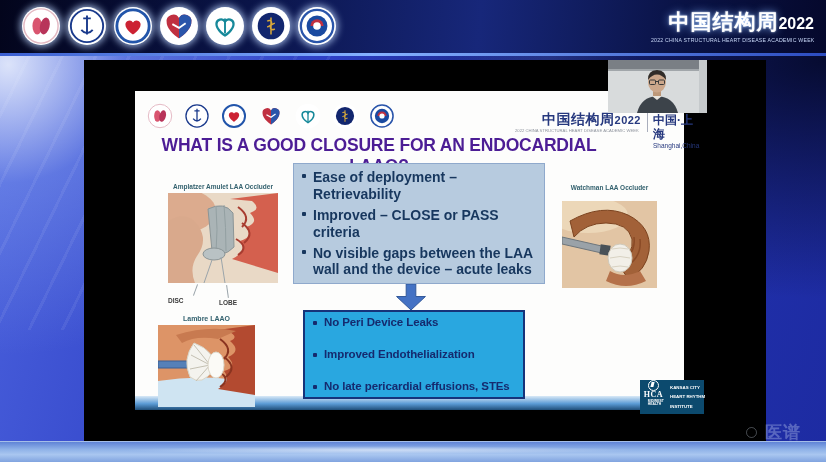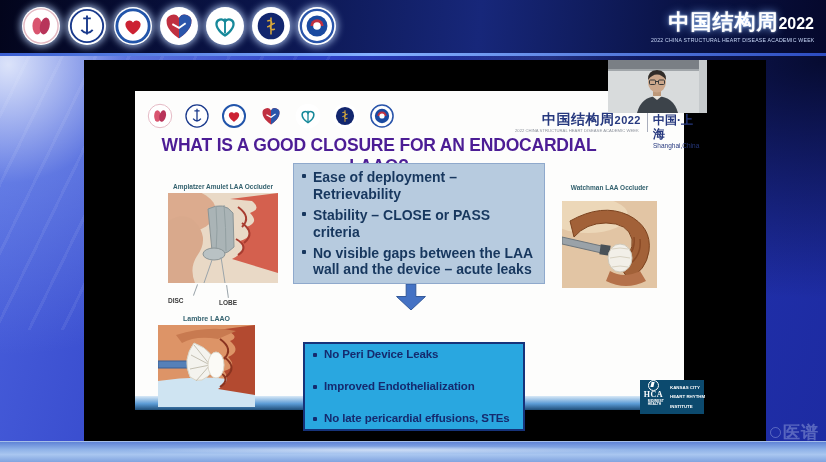--- a/index.html
+++ b/index.html
@@ -55,21 +55,21 @@
   .slide-brand-loc .en{font-size:6.5px;}
   .slide-title{position:absolute;left:0;top:44px;width:488px;text-align:center;
     color:#4c1d95;font-size:17.5px;font-weight:bold;letter-spacing:-.2px;}
   
   .box1{position:absolute;left:158px;top:72px;width:252px;height:121px;box-sizing:border-box;
     background:#b7cbdf;border:1px solid #8fa9cc;padding:5px 8px 5px 6px;
     display:flex;flex-direction:column;justify-content:space-between;}
   .box1 .li{display:flex;color:#17375e;font-size:14px;font-weight:bold;line-height:1.18;}
   .box2{position:absolute;left:168px;top:219px;width:222px;height:89px;box-sizing:border-box;
     background:#29a7e0;border:2px solid #16337a;padding:4px 6px;
-    display:flex;flex-direction:column;justify-content:space-between;margin-top:32px;}
+    display:flex;flex-direction:column;justify-content:space-between;}
   .box2 .li{display:flex;color:#152a6e;font-size:11.5px;font-weight:bold;line-height:1.15;letter-spacing:-.1px;}
   .dot{flex:0 0 4px;width:4px;height:4px;background:#17375e;border-radius:1px;margin:5px 7px 0 2px;}
   .box2 .dot{background:#152a6e;}
   .arrow{position:absolute;left:260px;top:193px;width:32px;height:26px;}
   
   .fig-label{position:absolute;text-align:center;color:#33616e;font-weight:bold;font-size:6.5px;}
   .fig{position:absolute;}
   .fig svg{display:block;}
   .sub-label{position:absolute;font-size:6.5px;font-weight:bold;color:#3a3a3a;}
   .lead{position:absolute;width:1px;background:#9aa4aa;}
@@ -83,21 +83,21 @@
   .hca-ring::after{content:"";position:absolute;left:2px;top:1px;width:3px;height:5px;background:#fff;transform:skewX(-14deg);}
   .hca-abbr{font-family:"Liberation Serif",serif;font-size:8px;font-weight:bold;letter-spacing:.5px;line-height:1;}
   .hca-org{font-size:8px;transform:scale(.42);transform-origin:center top;line-height:1.05;font-weight:bold;white-space:nowrap;}
   .hca-div{width:1px;height:22px;background:#fff;}
   .hca-right{padding-left:3px;}
   .hca-right div{font-size:8px;transform:scale(.55);transform-origin:left center;font-weight:bold;white-space:nowrap;line-height:1.18;}
   
   .video{position:absolute;left:608px;top:60px;width:99px;height:53px;z-index:30;overflow:hidden;}
   .video svg{display:block;}
   
-  .watermark{position:absolute;left:770px;top:421px;z-index:40;display:flex;align-items:center;gap:2px;
+  .watermark{position:absolute;left:746px;top:421px;z-index:40;display:flex;align-items:center;gap:8px;
     color:rgba(225,238,255,.30);}
   .wm-ring{width:9px;height:9px;border:1.5px solid rgba(225,238,255,.30);border-radius:50%;}
   .wm-text{font-size:17px;font-weight:bold;letter-spacing:1px;}
   .hidden-defs{position:absolute;width:0;height:0;overflow:hidden;}
 </style>
 </head>
 <body>
 
 <svg class="hidden-defs" xmlns="http://www.w3.org/2000/svg">
   <defs>
@@ -264,21 +264,21 @@
       <div class="lead" style="left:60px;top:193px;height:12px;transform:rotate(20deg);"></div>
       <div class="lead" style="left:92px;top:194px;height:13px;transform:rotate(-8deg);"></div>
 
       <div class="box1">
         <div class="li">
             <span class="dot"></span>
             <span>Ease of deployment – Retrievability</span>
           </div>
         <div class="li">
             <span class="dot"></span>
-            <span>Stability – CLOSE or PASS criteria</span>
+            <span>Improved – CLOSE or PASS criteria</span>
           </div>
         <div class="li">
             <span class="dot"></span>
             <span>No visible gaps between the LAA wall and the device – acute leaks</span>
           </div>
       </div>
 
       <div class="arrow">
         <svg width="32" height="26" viewBox="0 0 32 27">
           <polygon points="11,0 21,0 21,13 31,13 16,27 1,13 11,13" fill="#4472c4" stroke="#2f5597" stroke-width="1"></polygon>

